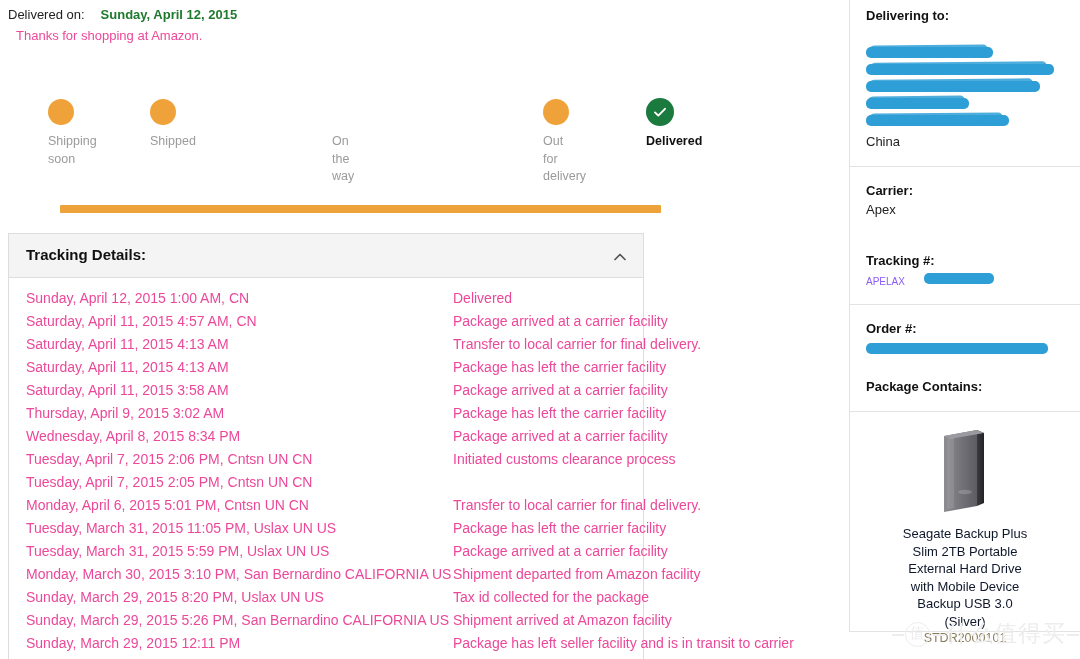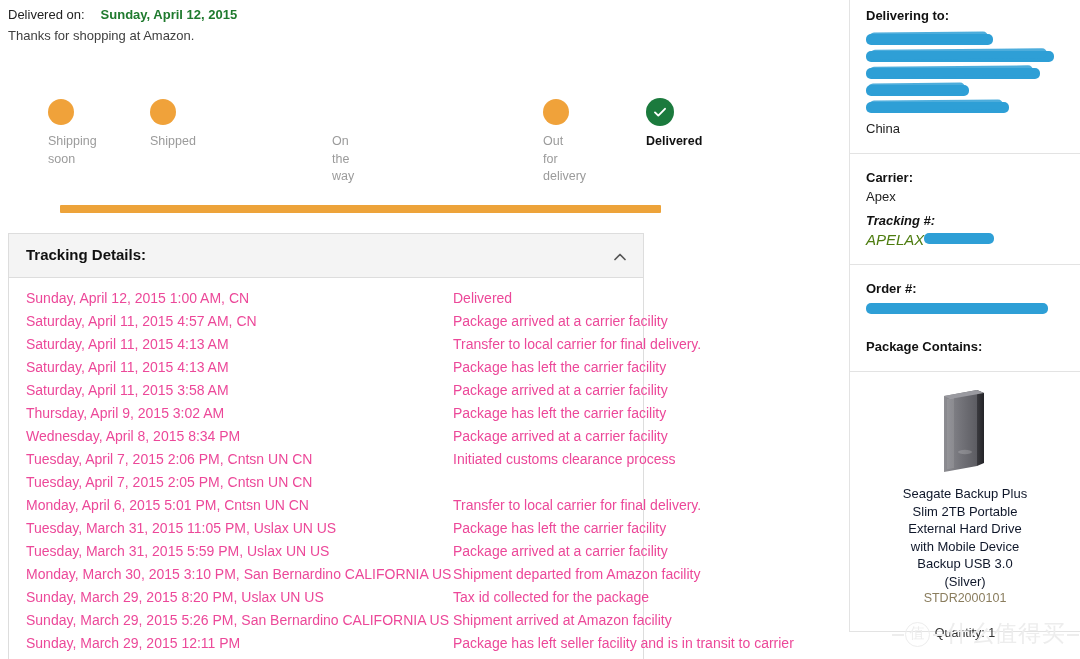--- a/index.html
+++ b/index.html
@@ -34,24 +34,24 @@
     white-space: nowrap;
   }
   .delivered-line .dl-label { color: #222; }
   .delivered-line .dl-date {
     color: #1f7a2e;
     font-weight: bold;
     margin-left: 16px;
   }
   .thanks-line {
     position: absolute;
-    left: 8px;
+    left: 16px;
     top: 28px;
     font-size: 13px;
-    color: #404040;
+    color: #ec4899;
     white-space: nowrap;
   }
 
   
   #progress-tracker {
     position: absolute;
     left: 0;
     top: 95px;
     width: 845px;
     height: 105px;
@@ -211,40 +211,40 @@
     top: -2px;
     height: 10px;
     background: #2e9fd6;
     border-radius: 5px;
     opacity: .85;
     transform: rotate(-0.5deg);
   }
 
   
   #delivering-to-block { padding-top: 16px; }
-  #delivering-to-block .sb-heading { margin-bottom: 10px; }
+  #delivering-to-block .sb-heading { margin-bottom: 23px; }
   #addr-redactions .redaction:nth-child(1) { width: 64%; }
   #addr-redactions .redaction:nth-child(2) { width: 95%; margin-top: 6px; }
   #addr-redactions .redaction:nth-child(3) { width: 88%; margin-top: 6px; }
   #addr-redactions .redaction:nth-child(4) { width: 52%; margin-top: 6px; }
   #addr-redactions .redaction:nth-child(5) { width: 72%; margin-top: 6px; }
   #addr-country { margin-top: 7px; }
 
   
   #carrier-block { padding-top: 16px; padding-bottom: 16px; }
   #carrier-block .sb-value { margin-top: 2px; }
-  #tracking-number-block { margin-top: 8px; font-style: italic; }
+  #tracking-number-block { margin-top: 35px; }
   #tracking-number-row {
     position: relative;
     margin-top: 2px;
     height: 17px;
   }
   #tracking-number-prefix {
-    font-size: 15px;
-    color: #4d7c0f;
+    font-size: 10px;
+    color: #8b5cf6;
     line-height: 17px;
   }
   #tracking-number-redaction {
     position: absolute;
     left: 58px;
     top: 2px;
     width: 70px;
     height: 11px;
     background: #2e9fd6;
     border-radius: 5px;

